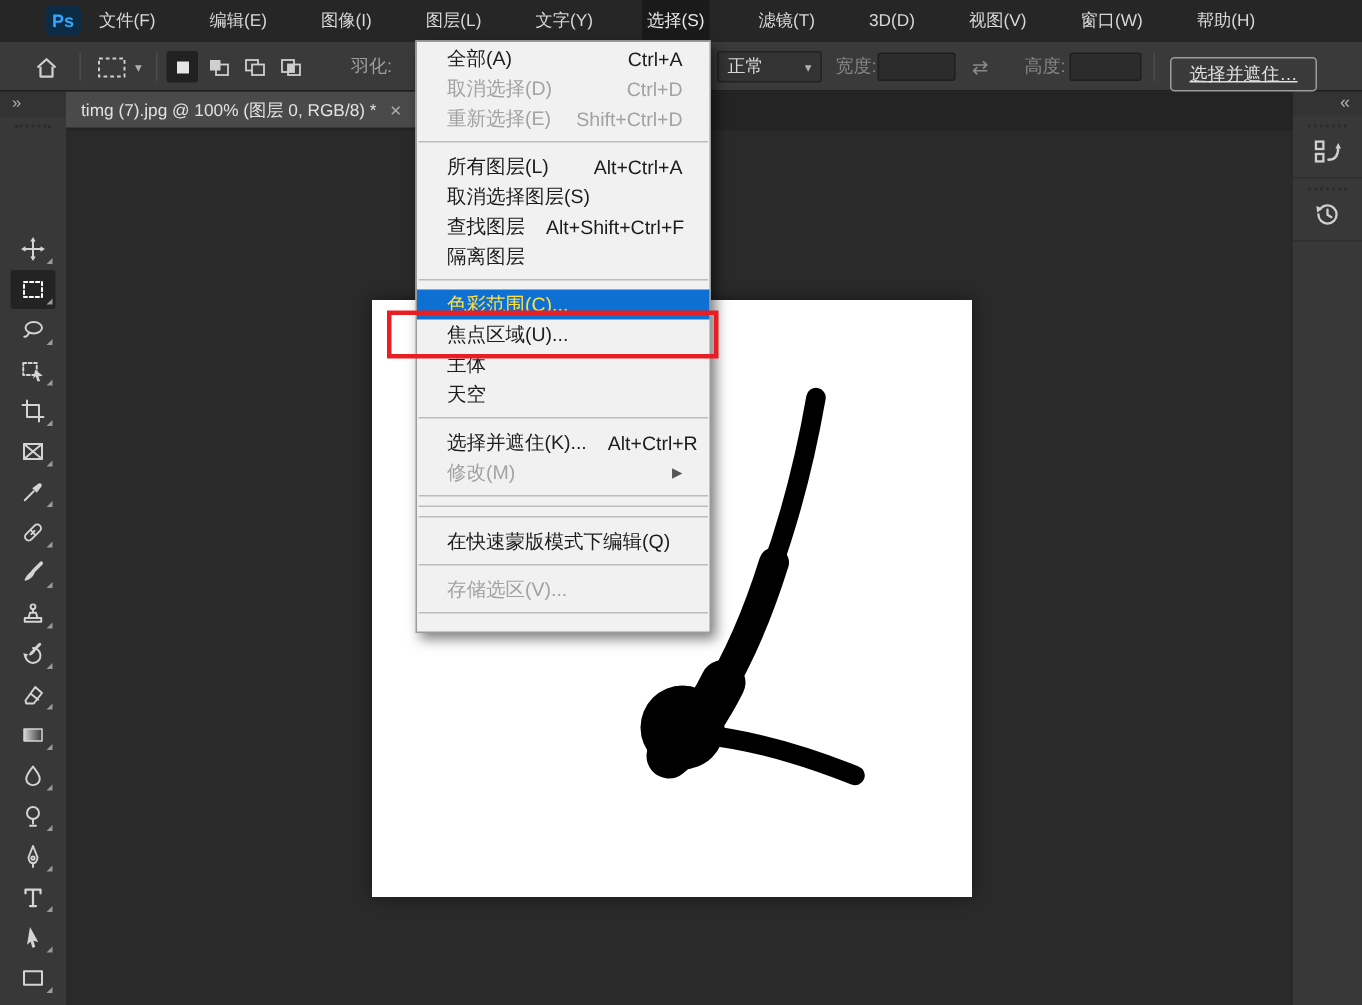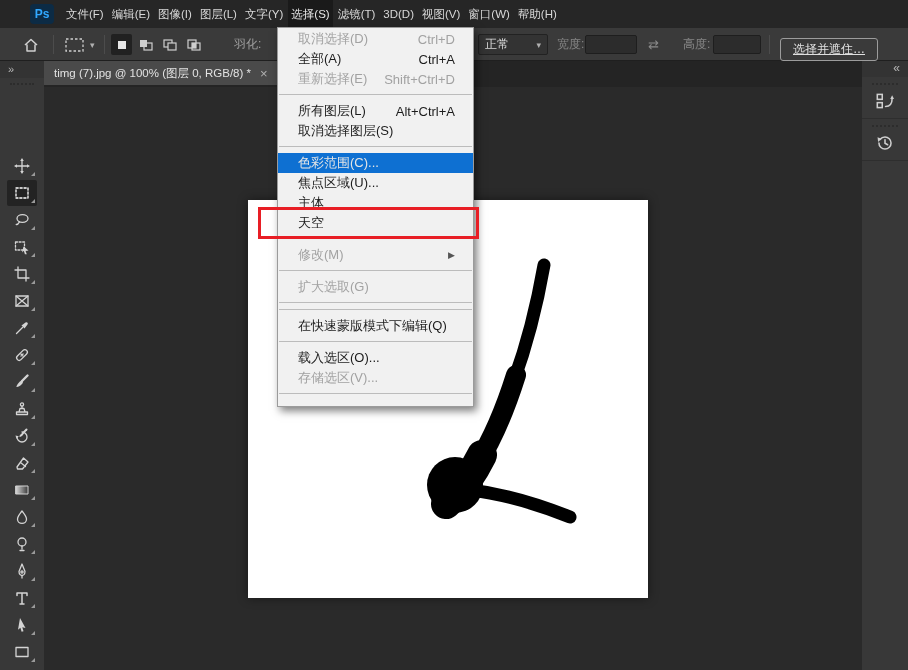--- a/index.html
+++ b/index.html
@@ -7,21 +7,21 @@
     --txt:#d8d8d8; --dim:#9a9a9a; --blue:#0e70d2; --red:#e81e25;
     --menu-bg:#f1f1f1; --menu-dis:#a2a2a2; --menu-txt:#1c1c1c;
   }
   *{margin:0;padding:0;box-sizing:border-box;font-family:"Liberation Sans",sans-serif;}
   html,body{width:908px;height:670px;overflow:hidden;background:#1e1e1e;}
   #stage{position:relative;width:908px;height:670px;background:var(--canvasbg);overflow:hidden;}
 
   
   #menubar{position:absolute;left:0;top:0;width:908px;height:28px;background:var(--bar);display:flex;align-items:center;z-index:50;}
   #ps-logo{width:24px;height:20px;margin-left:30px;border-radius:4px;background:#0c2b45;color:#31a8ff;font-weight:bold;font-size:12px;display:flex;align-items:center;justify-content:center;}
-  #menubar ul{display:flex;list-style:none;margin-left:8px;height:28px;}
+  #menubar ul{display:flex;list-style:none;margin-left:8px;height:28px;gap:28px;}
   #menubar li{padding:0 3px;margin:0 1px;height:28px;line-height:28px;font-size:11.5px;color:var(--txt);cursor:default;}
   #menubar li.active{background:#1a1a1a;color:#e8e8e8;}
 
   
   #optionsbar{position:absolute;left:0;top:28px;width:908px;height:33px;background:var(--opt);border-bottom:1px solid #1f1f1f;z-index:10;}
   #optionsbar .abs{position:absolute;top:0;height:33px;display:flex;align-items:center;}
   .vsep{position:absolute;top:7px;width:1px;height:19px;background:#4c4c4c;}
   .optlabel{font-size:12px;color:#9f9f9f;}
   .optinput{width:52px;height:19px;background:#2c2c2c;border:1px solid #1e1e1e;border-radius:2px;}
   #mode-select{position:absolute;left:478px;top:6px;width:70px;height:21px;background:#333;border:1px solid #222;border-radius:2px;display:flex;align-items:center;justify-content:space-between;padding:0 6px;font-size:12px;color:var(--txt);}
@@ -55,21 +55,21 @@
 
   
   #doc-canvas{position:absolute;left:248px;top:200px;width:400px;height:398px;background:#ffffff;box-shadow:0 0 10px rgba(0,0,0,.45);z-index:4;}
   #artwork path{stroke:#000;fill:none;stroke-linecap:round;}
 
   
   #select-menu{position:absolute;left:277px;top:27px;width:197px;background:var(--menu-bg);border:1px solid #9b9b9b;box-shadow:3px 4px 8px rgba(0,0,0,.5);padding:1px 0 6px;z-index:100;}
   .mi{height:20px;display:flex;align-items:center;justify-content:space-between;padding:0 18px 0 20px;font-size:13px;color:var(--menu-txt);white-space:nowrap;}
   .mi .sc{margin-left:14px;}
   .mi.dis{color:var(--menu-dis);}
-  .mi.hl{background:var(--blue);color:#e5e5e5;}
+  .mi.hl{background:var(--blue);color:#fde047;}
   .msep{border-top:1px solid #bcbcbc;margin:5px 1px 6px;}
   .subarrow{font-size:9px;color:#555;}
 
   
   #annotation-red{position:absolute;left:258px;top:207px;width:221px;height:32px;border:3px solid var(--red);z-index:110;}
 </style>
 </head>
 <body>
 
 <div id="stage">
@@ -315,79 +315,83 @@
     <svg id="artwork" width="400" height="398" viewBox="0 0 400 398">
       <path d="M296,65 C289,105 279,145 265,183" stroke-width="13"></path>
       <path d="M268,175 C257,210 244,240 229,264" stroke-width="20"></path>
       <path d="M234,255 C224,275 212,292 198,304" stroke-width="30"></path>
       <circle cx="207" cy="285" r="28" fill="#000"></circle>
       <path d="M222,290 C257,294 292,305 322,317" stroke-width="13"></path>
     </svg>
   </div>
 
   <div id="select-menu">
+    <div class="mi">
+        <span>全部(A)</span>
+        <span class="sc">Ctrl+A</span>
+      </div>
     <div class="mi dis">
         <span>取消选择(D)</span>
         <span class="sc">Ctrl+D</span>
       </div>
-    <div class="mi">
-        <span>全部(A)</span>
-        <span class="sc">Ctrl+A</span>
-      </div>
     <div class="mi dis">
         <span>重新选择(E)</span>
         <span class="sc">Shift+Ctrl+D</span>
       </div>
     <div class="msep"></div>
     <div class="mi">
         <span>所有图层(L)</span>
         <span class="sc">Alt+Ctrl+A</span>
       </div>
     <div class="mi">
         <span>取消选择图层(S)</span>
         <span class="sc"></span>
       </div>
+    <div class="mi">
+        <span>查找图层</span>
+        <span class="sc">Alt+Shift+Ctrl+F</span>
+      </div>
+    <div class="mi">
+        <span>隔离图层</span>
+        <span class="sc"></span>
+      </div>
     <div class="msep"></div>
     <div class="mi hl">
         <span>色彩范围(C)...</span>
         <span class="sc"></span>
       </div>
     <div class="mi">
         <span>焦点区域(U)...</span>
         <span class="sc"></span>
       </div>
     <div class="mi">
         <span>主体</span>
         <span class="sc"></span>
       </div>
     <div class="mi">
         <span>天空</span>
         <span class="sc"></span>
       </div>
     <div class="msep"></div>
+    <div class="mi">
+        <span>选择并遮住(K)...</span>
+        <span class="sc">Alt+Ctrl+R</span>
+      </div>
     <div class="mi dis">
         <span>修改(M)</span>
         <span class="subarrow">▶</span>
       </div>
     <div class="msep"></div>
-    <div class="mi dis">
-        <span>扩大选取(G)</span>
-        <span class="sc"></span>
-      </div>
     <div class="msep"></div>
     <div class="msep"></div>
     <div class="mi">
         <span>在快速蒙版模式下编辑(Q)</span>
         <span class="sc"></span>
       </div>
     <div class="msep"></div>
-    <div class="mi">
-        <span>载入选区(O)...</span>
-        <span class="sc"></span>
-      </div>
     <div class="mi dis">
         <span>存储选区(V)...</span>
         <span class="sc"></span>
       </div>
     <div class="msep"></div>
   </div>
 
   <div id="annotation-red"></div>
 
 </div>

